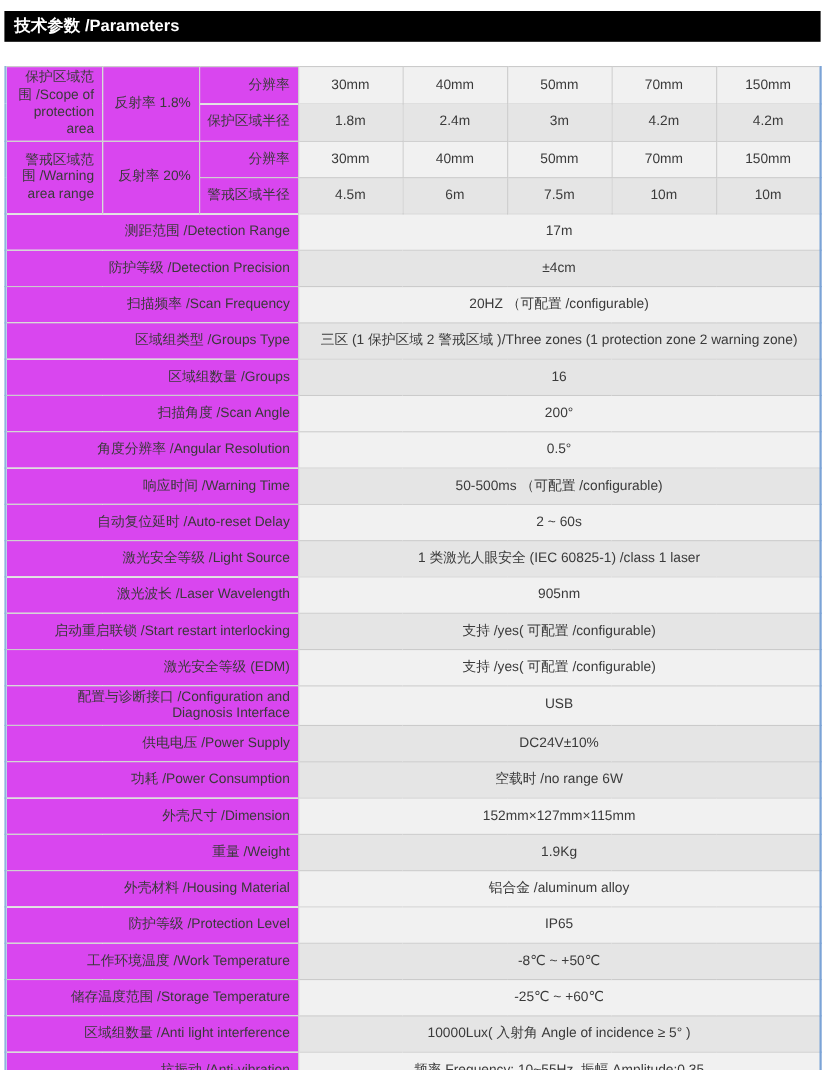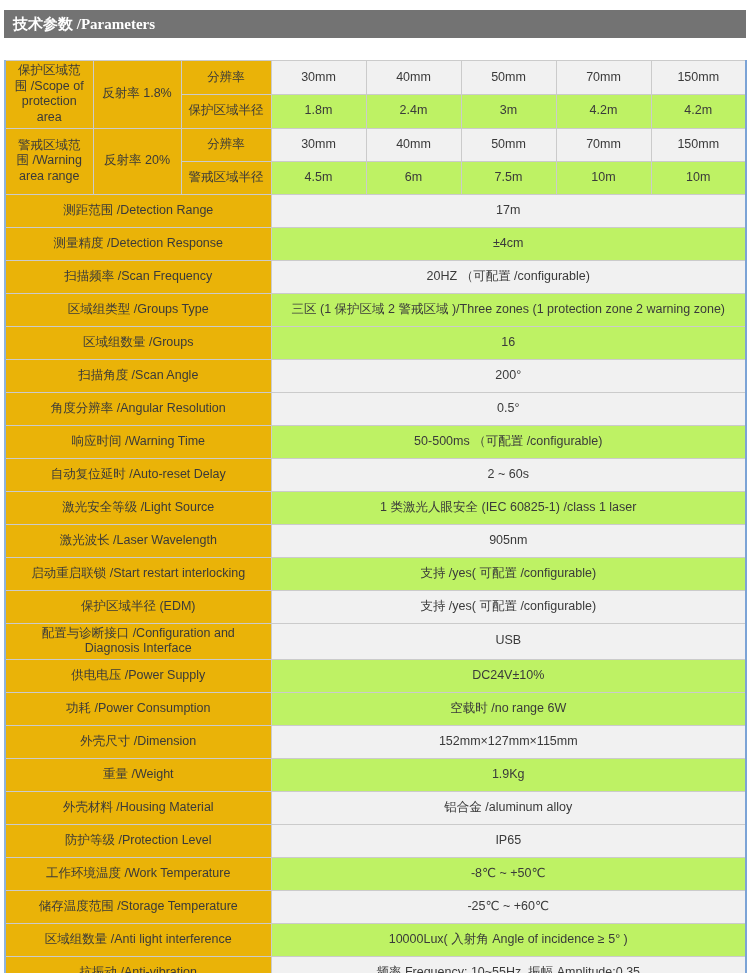--- a/index.html
+++ b/index.html
@@ -4,43 +4,42 @@
 <style>
   html,body{margin:0;padding:0;background:#ffffff;}
   body{
     width:750px;height:973px;
     font-family:"Liberation Sans","DejaVu Sans",sans-serif;
     color:#3a3a3a;
     -webkit-font-smoothing:antialiased;
   }
   .page{padding:10px 4px 0 4px;}
   .title-bar{
-    background:#737373;color:#ffffff;
+    background:#000000;color:#ffffff;
     font-size:15px;font-weight:bold;
     padding:5px 9px;line-height:18px;
     margin-bottom:22px;
-    font-family:Liberation Serif, serif;
   }
   table.spec-table{
     border-collapse:collapse;table-layout:fixed;
     width:742px;font-size:12.5px;color:#3a3a3a;
     border-top:1px solid #c2c2c2;
     border-left:2px solid #8fb4dd;
     border-right:2px solid #7ba3d6;
   }
   td{
     border:1px solid #cbcbcb;
     padding:2px 7px;
     height:28px;
     line-height:1.25;
     vertical-align:middle;
     overflow:hidden;
   }
-  td.lbl{background:#eab308;text-align:center;}
-  td.val{background:#bef264;text-align:center;}
+  td.lbl{background:#d946ef;text-align:right;}
+  td.val{background:#e5e5e5;text-align:center;}
   td.val.shaded{background:#f1f1f1;}
 </style>
 </head>
 <body>
 
 <div class="page">
 
   <div class="title-bar">
     <span>技术参数 /Parameters</span>
   </div>
@@ -93,21 +92,21 @@
         <td class="val">10m</td>
         <td class="val">10m</td>
       </tr>
     </tbody>
     <tbody id="single-rows">
         <tr>
           <td colspan="3" class="lbl">测距范围 /Detection Range</td>
           <td colspan="5" class="val shaded">17m</td>
         </tr>
         <tr>
-          <td colspan="3" class="lbl">测量精度 /Detection Response</td>
+          <td colspan="3" class="lbl">防护等级 /Detection Precision</td>
           <td colspan="5" class="val">±4cm</td>
         </tr>
         <tr>
           <td colspan="3" class="lbl">扫描频率 /Scan Frequency</td>
           <td colspan="5" class="val shaded">20HZ （可配置 /configurable)</td>
         </tr>
         <tr>
           <td colspan="3" class="lbl">区域组类型 /Groups Type</td>
           <td colspan="5" class="val">三区 (1 保护区域 2 警戒区域 )/Three zones (1 protection zone 2 warning zone)</td>
         </tr>
@@ -137,21 +136,21 @@
         </tr>
         <tr>
           <td colspan="3" class="lbl">激光波长 /Laser Wavelength</td>
           <td colspan="5" class="val shaded">905nm</td>
         </tr>
         <tr>
           <td colspan="3" class="lbl">启动重启联锁 /Start restart interlocking</td>
           <td colspan="5" class="val">支持 /yes( 可配置 /configurable)</td>
         </tr>
         <tr>
-          <td colspan="3" class="lbl">保护区域半径 (EDM)</td>
+          <td colspan="3" class="lbl">激光安全等级 (EDM)</td>
           <td colspan="5" class="val shaded">支持 /yes( 可配置 /configurable)</td>
         </tr>
         <tr>
           <td colspan="3" class="lbl">配置与诊断接口 /Configuration and Diagnosis Interface</td>
           <td colspan="5" class="val shaded">USB</td>
         </tr>
         <tr>
           <td colspan="3" class="lbl">供电电压 /Power Supply</td>
           <td colspan="5" class="val">DC24V±10%</td>
         </tr>

